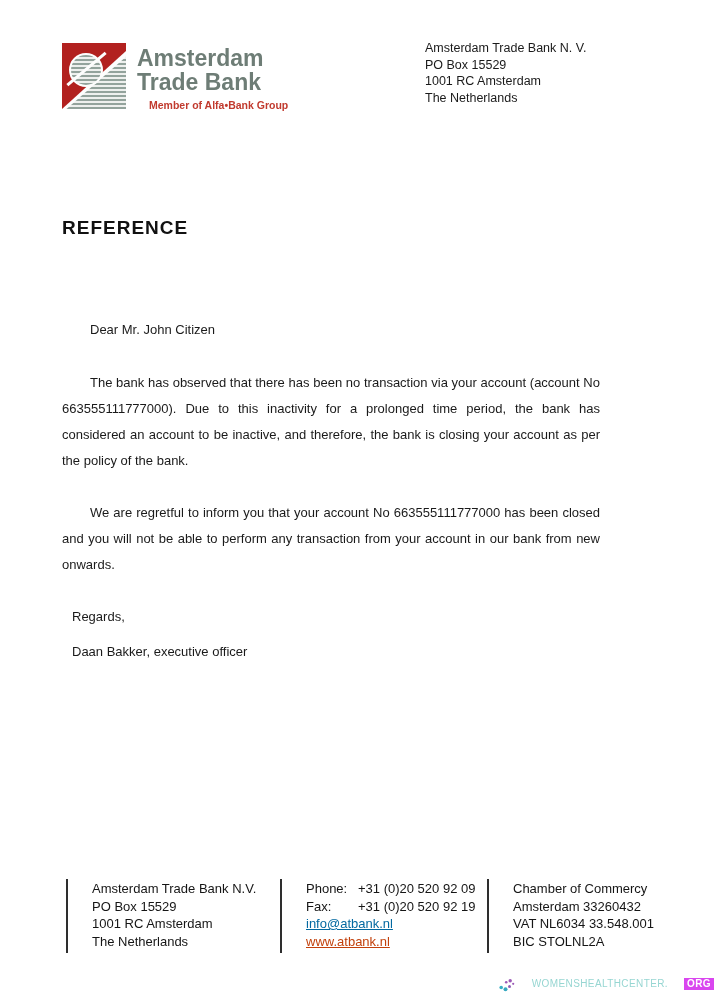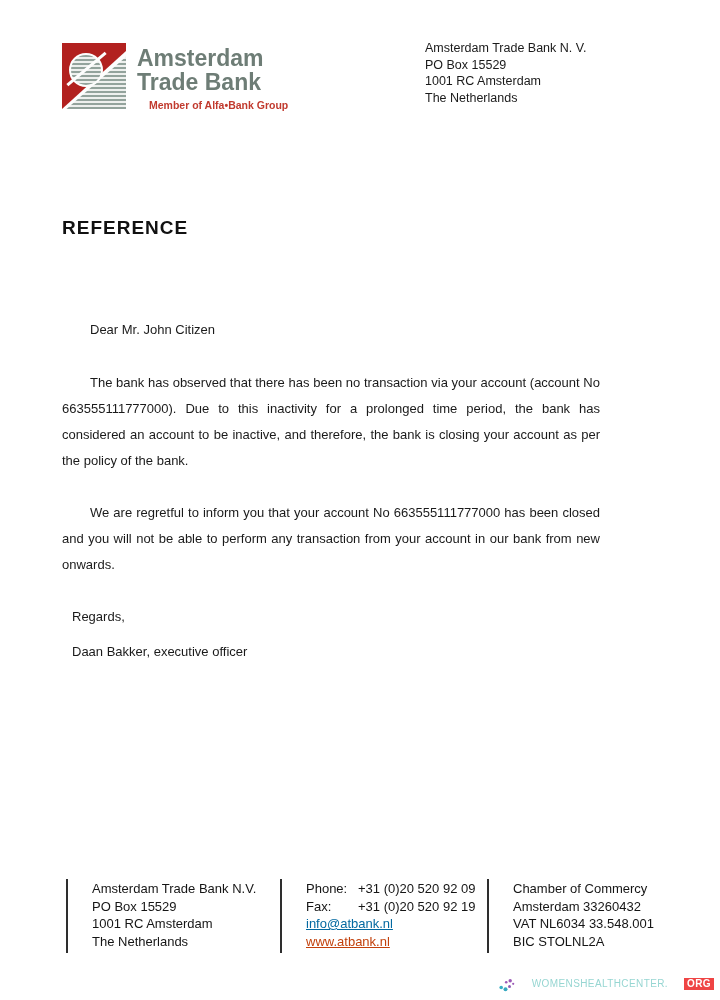--- a/index.html
+++ b/index.html
@@ -40,21 +40,21 @@
   .footer-col2{width:207px;}
   .footer-col3{width:180px;}
   .contact-row{display:flex;}
   .contact-label{width:52px;flex:0 0 auto;}
   .email-link{color:#0369a1;text-decoration:underline;cursor:pointer;}
   .site-link{color:#c2410c;text-decoration:underline;cursor:pointer;}
   
   .watermark{position:absolute;right:6px;bottom:8px;display:flex;align-items:flex-start;gap:16px;
     font-size:10px;cursor:pointer;text-decoration:none;}
   .watermark-text{color:#97d6d2;letter-spacing:0.4px;}
-  .watermark-badge{background:#ef4444;color:#ffffff;padding:0 3px 1px 3px;font-weight:bold;letter-spacing:0.4px;}
+  .watermark-badge{background:#d946ef;color:#ffffff;padding:0 3px 1px 3px;font-weight:bold;letter-spacing:0.4px;}
   .dots{display:block;}
 </style>
 </head>
 <body>
 
 <div class="page">
 
   <div class="logo">
     <div class="logo-icon">
       <div class="logo-wedge-white"></div>

